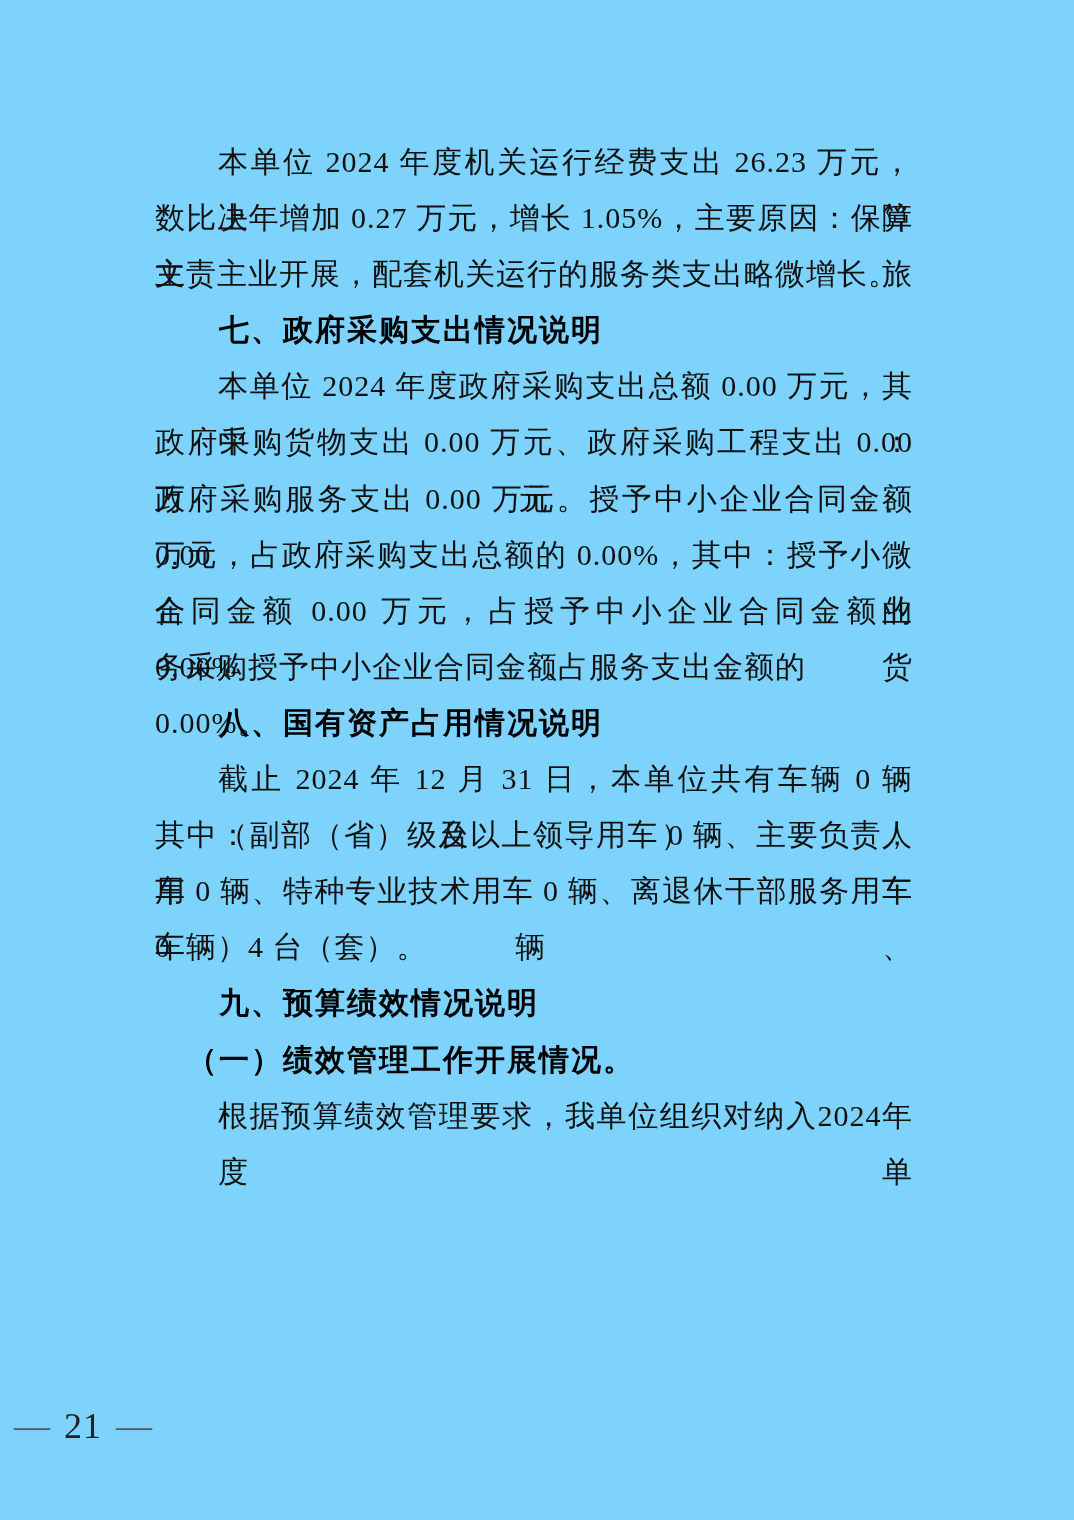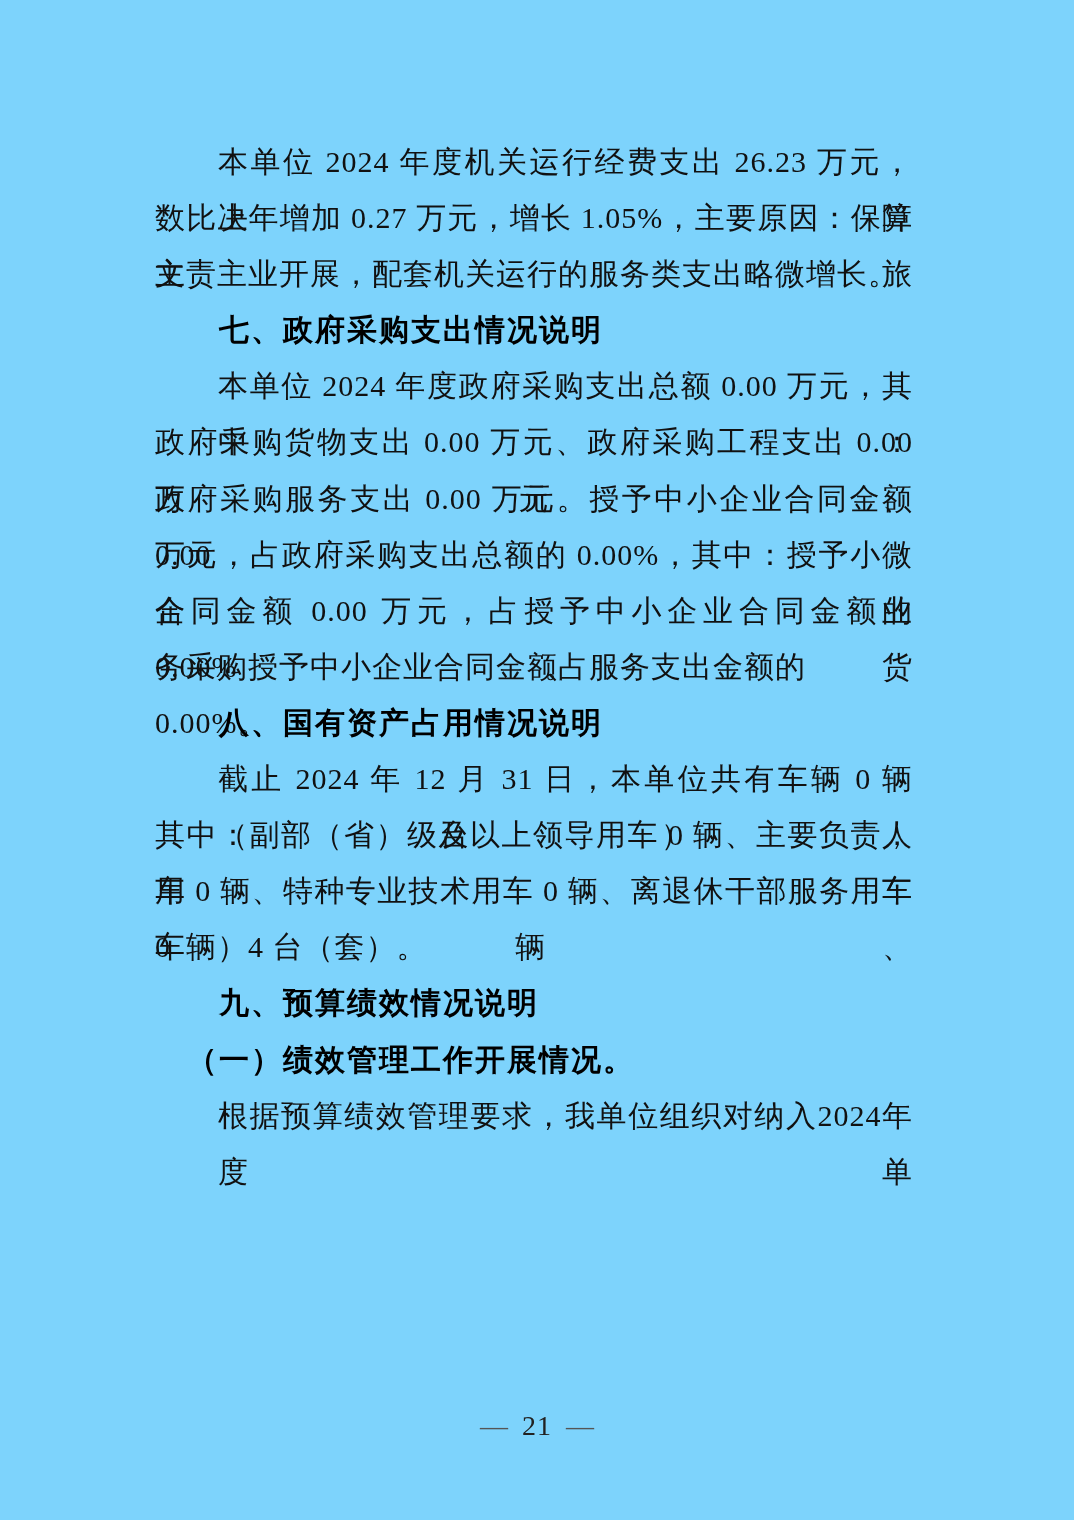--- a/index.html
+++ b/index.html
@@ -58,22 +58,21 @@
     font-weight: 700;
     padding-left: 32px;
     letter-spacing: 2px;
     color: #000000;
   }
   .footer {
     position: absolute;
     top: 1406px;
     left: 0;
     width: 100%;
-    text-align: center;
-    font-size: 28px;
+    font-size: 36px;
     color: #333333;
     line-height: 40px;
   }
   .footer .dash {
     color: #555555;
     margin: 0 14px;
   }
   .footer .pagenum {
     color: #222222;
     letter-spacing: 1px;

